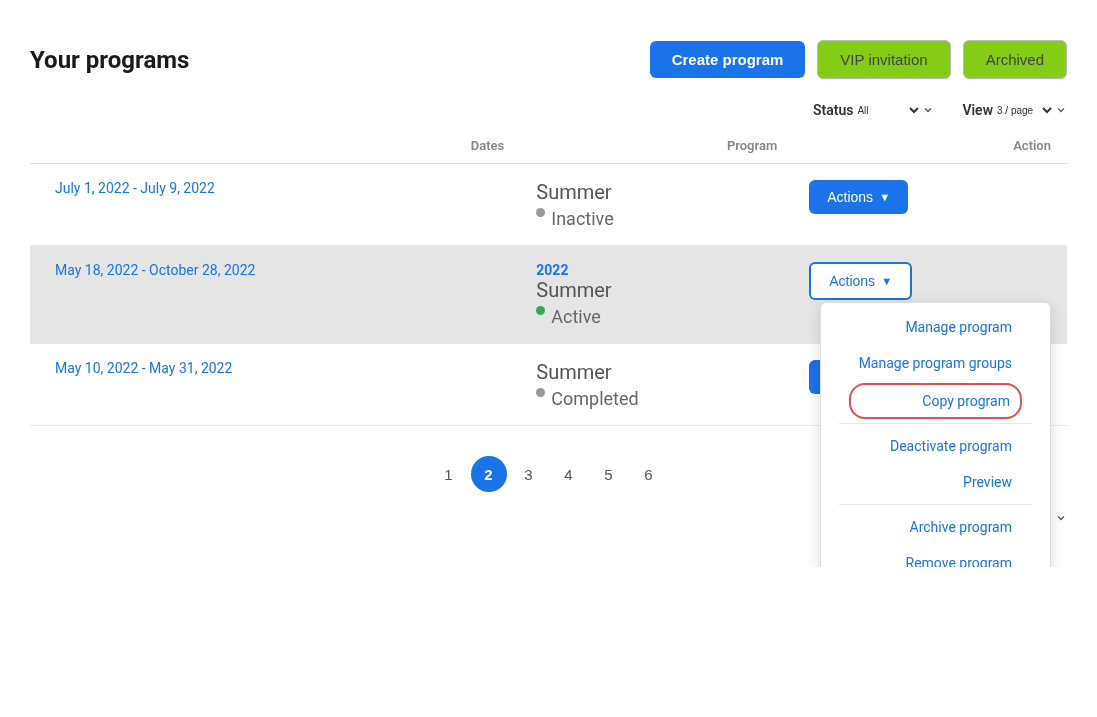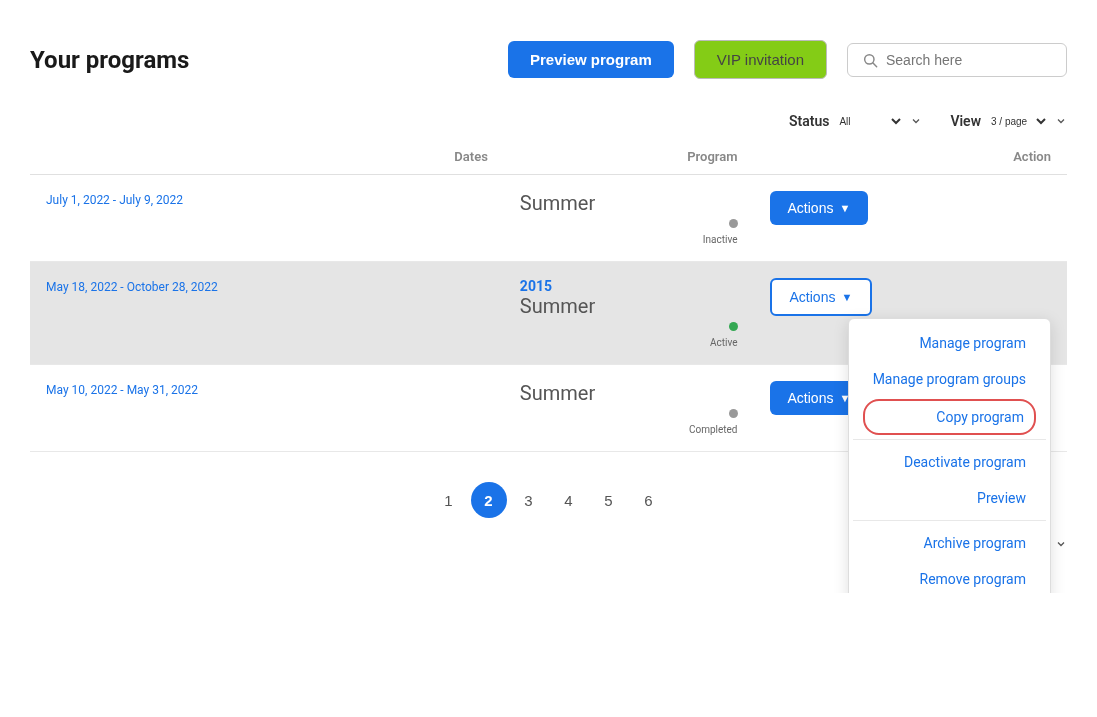--- a/index.html
+++ b/index.html
@@ -1,83 +1,77 @@
 <!DOCTYPE html>
 <html><head>
   <meta charset="utf-8">
   <style>
     * { box-sizing: border-box; margin: 0; padding: 0; }
     body { font-family: -apple-system, BlinkMacSystemFont, 'Segoe UI', Roboto, sans-serif; background: #fff; color: #333; font-size: 14px; }
 
     .page-container { padding: 40px 30px; max-width: 1097px; }
 
-    .header-row { display: flex; align-items: center; gap: 20px; margin-bottom: 34px; }
+    .header-row { display: flex; align-items: center; gap: 12px; margin-bottom: 23px; }
     .page-title { font-size: 24px; font-weight: 700; color: #1a1a1a; flex: 1; }
 
     .btn-create { background: #1a73e8; color: #fff; border: none; border-radius: 6px; padding: 10px 22px; font-size: 15px; font-weight: 600; cursor: pointer; }
     .btn-outline { background: #84cc16; color: #444; border: 1.5px solid #bbb; border-radius: 6px; padding: 10px 22px; font-size: 15px; font-weight: 500; cursor: pointer; }
 
     .search-box { display: flex; align-items: center; border: 1.5px solid #ccc; border-radius: 6px; padding: 8px 14px; gap: 8px; width: 220px; }
     .search-box input { border: none; outline: none; font-size: 14px; color: #888; width: 100%; background: transparent; }
     .search-icon-svg { color: #888; flex-shrink: 0; }
 
     .filters-row { display: flex; justify-content: flex-end; align-items: center; gap: 28px; margin-bottom: 10px; font-size: 14px; color: #555; }
-    .filter-item { display: flex; align-items: center; gap: 6px; cursor: pointer; }
+    .filter-item { display: flex; align-items: center; cursor: pointer; }
     .filter-item select { border: none; outline: none; font-size: 10px; color: #333; cursor: pointer; background: transparent; }
     .filter-label { font-weight: 600; color: #333; }
 
     .table { width: 100%; border-collapse: collapse; }
     .table thead tr th { text-align: right; padding: 10px 16px; font-weight: 600; color: #888; font-size: 13px; border-bottom: 1.5px solid #e0e0e0; }
     .table tbody tr { border-bottom: 1px solid #e8e8e8; }
     .table tbody tr.highlighted { background: #e5e5e5; }
     .table tbody tr td { padding: 16px 16px; vertical-align: top; }
 
-    .date-cell { color: #1a73e8; font-size: 12px; }
+    .date-cell { color: #1a73e8; font-size: 14px; margin-left: 9px; }
     .program-name { font-weight: 700; color: #1a73e8; font-size: 14px; }
     .program-type { color: #555; font-size: 20px; }
-    .status-row { display: flex; align-items: flex-end; gap: 6px; margin-top: 4px; font-size: 10px; color: #666; flex-direction: column; }
+    .status-row { display: flex; align-items: flex-start; gap: 6px; margin-top: 4px; font-size: 18px; color: #666; }
     .dot { width: 9px; height: 9px; border-radius: 50%; display: inline-block; }
     .dot-inactive { background: #999; }
     .dot-active { background: #34a853; }
     .dot-completed { background: #999; }
 
     .btn-actions { background: #1a73e8; color: #fff; border: none; border-radius: 6px; padding: 9px 18px; font-size: 14px; font-weight: 500; cursor: pointer; display: flex; align-items: center; gap: 6px; }
     .btn-actions-outline { background: #fff; color: #1a73e8; border: 2px solid #1a73e8; border-radius: 6px; padding: 9px 18px; font-size: 14px; font-weight: 500; cursor: pointer; display: flex; align-items: center; gap: 6px; }
     .caret { font-size: 11px; }
 
     .action-col { text-align: right; position: relative; }
 
-    .dropdown-menu { position: absolute; right: 16px; top: 56px; background: #fff; border: 1px solid #ddd; border-radius: 6px; box-shadow: 0 4px 16px rgba(0,0,0,0.13); z-index: 100; min-width: 200px; padding: 6px 4px; }
+    .dropdown-menu { position: absolute; right: 16px; top: 56px; background: #fff; border: 1px solid #ddd; border-radius: 6px; box-shadow: 0 4px 16px rgba(0,0,0,0.13); z-index: 100; min-width: 200px; padding: 6px 18px; }
     .dropdown-item { padding: 10px 20px; font-size: 14px; color: #1a73e8; cursor: pointer; white-space: nowrap; }
     .dropdown-divider { border: none; border-top: 1px solid #e8e8e8; margin: 4px 0; }
     .dropdown-item-highlighted { border: 2px solid #e05050; margin: 2px 10px; border-radius: 16px; padding: 8px 10px; color: #1a73e8; font-size: 14px; cursor: pointer; }
 
     .pagination { display: flex; justify-content: center; align-items: center; gap: 4px; margin-top: 30px; }
     .page-btn { width: 36px; height: 36px; border-radius: 50%; border: none; background: transparent; font-size: 15px; color: #555; cursor: pointer; display: flex; align-items: center; justify-content: center; }
     .page-btn.active { background: #1a73e8; color: #fff; font-weight: 700; }
 
     .view-row { display: flex; justify-content: flex-end; align-items: center; gap: 8px; margin-top: 16px; font-size: 14px; color: #555; }
     .view-label { font-weight: 600; color: #333; }
   </style>
 </head>
 <body>
 
 <div class="page-container">
 
   <div class="header-row">
     <h1 class="page-title">Your programs</h1>
-    <button class="btn-create">Preview program</button>
+    <button class="btn-create">Create program</button>
     <button class="btn-outline">VIP invitation</button>
-    <div class="search-box">
-      <svg class="search-icon-svg" width="16" height="16" viewBox="0 0 24 24" fill="none" stroke="#888" stroke-width="2.2" stroke-linecap="round" stroke-linejoin="round">
-        <circle cx="11" cy="11" r="7"></circle>
-          <line x1="16.5" y1="16.5" x2="22" y2="22"></line>
-      </svg>
-      <input type="text" placeholder="Search here" style="">
-    </div>
+    <button class="btn-outline">Archived</button>
   </div>
 
   <div class="filters-row">
     <div class="filter-item">
       <span class="filter-label">Status</span>
       <select>
         <option>All</option>
         <option>Active</option>
         <option>Inactive</option>
         <option>Completed</option>
@@ -126,21 +120,21 @@
             <span class="caret">▼</span>
           </button>
         </td>
       </tr>
 
       <tr class="highlighted" style="position:relative;">
         <td>
           <span class="date-cell">May 18, 2022 - October 28, 2022</span>
         </td>
         <td>
-          <div class="program-name">2015</div>
+          <div class="program-name">2022</div>
           <div class="program-type">Summer</div>
           <div class="status-row">
             <span class="dot dot-active"></span>
             <span>Active</span>
           </div>
         </td>
         <td class="action-col" style="position:relative;">
           <button class="btn-actions-outline">
             <span>Actions</span>
             <span class="caret">▼</span>

